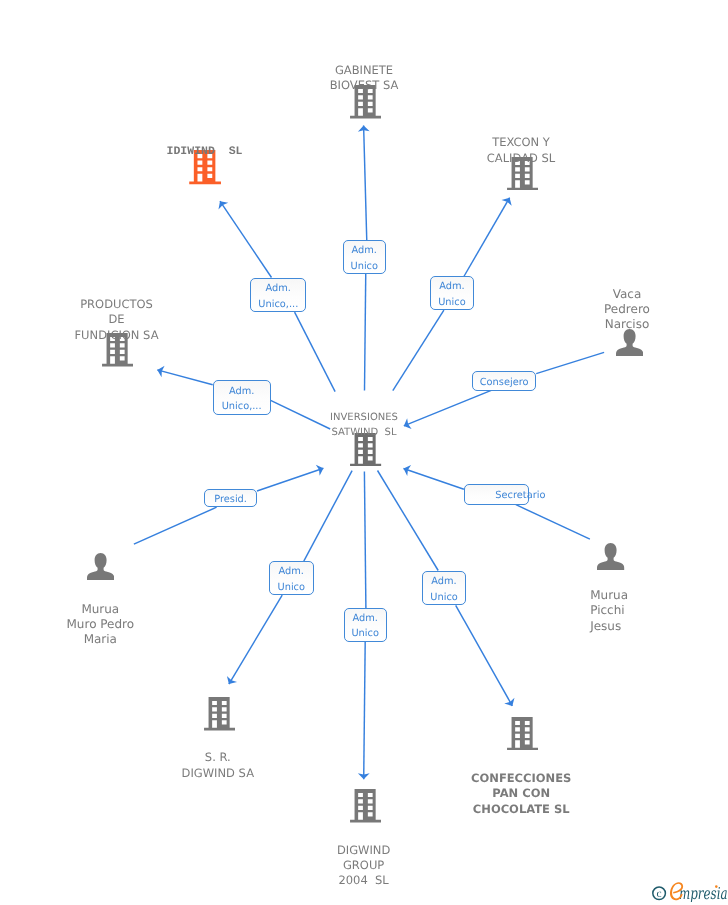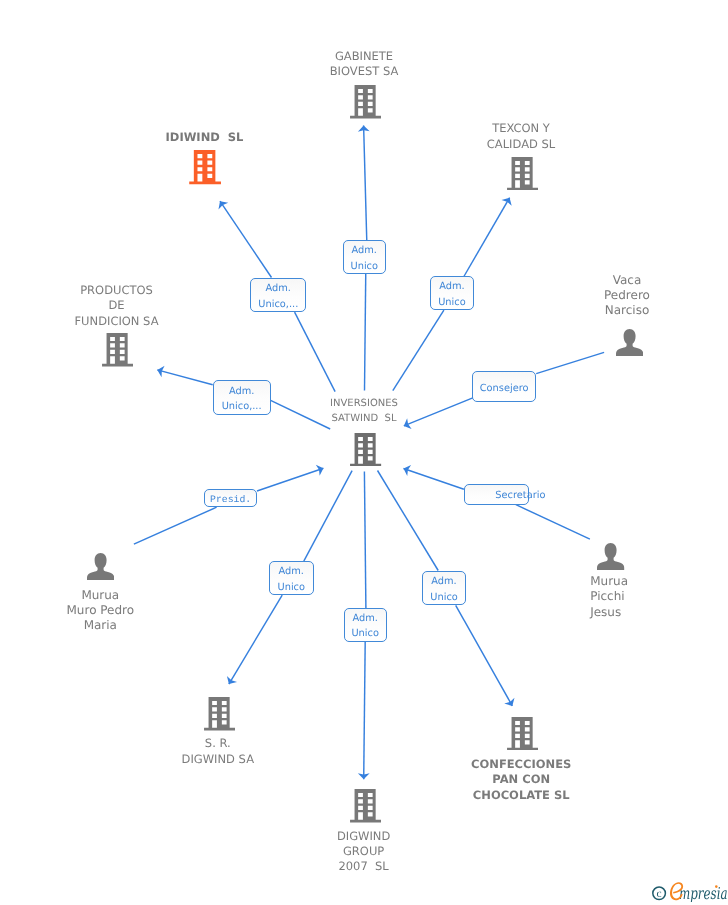--- a/index.html
+++ b/index.html
@@ -1,21 +1,21 @@
 <!DOCTYPE html>
 <html><head>
 <meta charset="utf-8">
 <style>
   html,body{margin:0;padding:0;background:#fff;}
   body{width:728px;height:905px;font-family:"DejaVu Sans",sans-serif;overflow:hidden;
        -webkit-font-smoothing:antialiased;text-rendering:geometricPrecision;}
   #stage{position:relative;width:728px;height:905px;background:#fff;}
   #edges{position:absolute;left:0;top:0;width:728px;height:905px;pointer-events:none;}
   .node{position:absolute;}
-  .node-label{position:absolute;color:#7b7b7b;font-size:11.5px;line-height:15.4px;white-space:pre;text-align:center;left:0;width:100%;}
+  .node-label{position:absolute;color:#7b7b7b;font-size:11.5px;line-height:15.4px;white-space:pre;text-align:center;left:0;width:100%;margin-top:14px;}
   .node-label.bold{font-weight:bold;color:#787878;}
   .node-label.big{font-size:10px;line-height:15.4px;}
   .node-label.person{font-size:12px;line-height:15.2px;}
   .node-icon{position:absolute;}
   .edge-label{position:absolute;border:1.35px solid #4189d8;border-radius:5px;
      background:linear-gradient(180deg,#f7f7f7 0%,#fdfdfd 55%,#ffffff 100%);
      color:#3f86d6;font-size:9.8px;line-height:15.4px;white-space:pre;text-align:center;
      box-sizing:border-box;display:flex;align-items:center;justify-content:center;padding-top:3.5px;}
   #logo{position:absolute;left:650px;top:879px;width:78px;height:23px;}
   #logo svg{display:block;}
@@ -98,21 +98,21 @@
       <div class="node-icon" style="left: 349.9px; top: 85.25px; width: 31.2px; height: 33.5px;"><svg width="31.2" height="33.5" viewBox="0 0 40 43.1">
           <path d="M5.8,0 H32.95 V39.6 H5.8 Z M0,39.6 H40 V43.1 H0 Z M10.4,5 h6.15 v5.3 h-6.15 Z M22.9,5 h6.15 v5.3 h-6.15 Z M10.4,13.25 h6.15 v5.3 h-6.15 Z M22.9,13.25 h6.15 v5.3 h-6.15 Z M10.4,21.6 h6.15 v5.3 h-6.15 Z M22.9,21.6 h6.15 v5.3 h-6.15 Z M10.4,30.0 h6.15 v9.6 h-6.15 Z M22.9,30.0 h6.15 v5.3 h-6.15 Z" fill="#787878" fill-rule="evenodd"></path>
         </svg></div>
       <div class="node-label" style="left: 244px; top: 49px; width: 240px; text-align: center;">GABINETE
 BIOVEST SA</div>
     </div>
     <div class="node" style="left: 0px; top: 0px; width: 0px; height: 0px;">
       <div class="node-icon" style="left: 189.4px; top: 150.4px; width: 32.2px; height: 34.2px;"><svg width="32.2" height="34.2" viewBox="0 0 40 43.1">
           <path d="M5.8,0 H32.95 V39.6 H5.8 Z M0,39.6 H40 V43.1 H0 Z M10.4,5 h6.15 v5.3 h-6.15 Z M22.9,5 h6.15 v5.3 h-6.15 Z M10.4,13.25 h6.15 v5.3 h-6.15 Z M22.9,13.25 h6.15 v5.3 h-6.15 Z M10.4,21.6 h6.15 v5.3 h-6.15 Z M22.9,21.6 h6.15 v5.3 h-6.15 Z M10.4,30.0 h6.15 v9.6 h-6.15 Z M22.9,30.0 h6.15 v5.3 h-6.15 Z" fill="#fb5f28" fill-rule="evenodd"></path>
         </svg></div>
-      <div class="node-label bold" style="left: 84.5px; top: 129.5px; width: 240px; text-align: center;">IDIWIND  SL</div>
+      <div class="node-label bold" style="left: 84.5px; top: 129.5px; width: 240px; text-align: center; font-family: Liberation Mono, monospace;">IDIWIND  SL</div>
     </div>
     <div class="node" style="left: 0px; top: 0px; width: 0px; height: 0px;">
       <div class="node-icon" style="left: 506.7px; top: 156.55px; width: 31.2px; height: 33.5px;"><svg width="31.2" height="33.5" viewBox="0 0 40 43.1">
           <path d="M5.8,0 H32.95 V39.6 H5.8 Z M0,39.6 H40 V43.1 H0 Z M10.4,5 h6.15 v5.3 h-6.15 Z M22.9,5 h6.15 v5.3 h-6.15 Z M10.4,13.25 h6.15 v5.3 h-6.15 Z M22.9,13.25 h6.15 v5.3 h-6.15 Z M10.4,21.6 h6.15 v5.3 h-6.15 Z M22.9,21.6 h6.15 v5.3 h-6.15 Z M10.4,30.0 h6.15 v9.6 h-6.15 Z M22.9,30.0 h6.15 v5.3 h-6.15 Z" fill="#787878" fill-rule="evenodd"></path>
         </svg></div>
       <div class="node-label" style="left: 401px; top: 121.1px; width: 240px; text-align: center;">TEXCON Y
 CALIDAD SL</div>
     </div>
     <div class="node" style="left: 0px; top: 0px; width: 0px; height: 0px;">
       <div class="node-icon" style="left: 101.7px; top: 333.05px; width: 31.2px; height: 33.5px;"><svg width="31.2" height="33.5" viewBox="0 0 40 43.1">
@@ -152,40 +152,40 @@
         </svg></div>
       <div class="node-label" style="left: 97.8px; top: 736.2px; width: 240px; text-align: center;">S. R.
 DIGWIND SA</div>
     </div>
     <div class="node" style="left: 0px; top: 0px; width: 0px; height: 0px;">
       <div class="node-icon" style="left: 350px; top: 789.25px; width: 31.2px; height: 33.5px;"><svg width="31.2" height="33.5" viewBox="0 0 40 43.1">
           <path d="M5.8,0 H32.95 V39.6 H5.8 Z M0,39.6 H40 V43.1 H0 Z M10.4,5 h6.15 v5.3 h-6.15 Z M22.9,5 h6.15 v5.3 h-6.15 Z M10.4,13.25 h6.15 v5.3 h-6.15 Z M22.9,13.25 h6.15 v5.3 h-6.15 Z M10.4,21.6 h6.15 v5.3 h-6.15 Z M22.9,21.6 h6.15 v5.3 h-6.15 Z M10.4,30.0 h6.15 v9.6 h-6.15 Z M22.9,30.0 h6.15 v5.3 h-6.15 Z" fill="#787878" fill-rule="evenodd"></path>
         </svg></div>
       <div class="node-label" style="left: 243.6px; top: 828.5px; width: 240px; text-align: center;">DIGWIND
 GROUP
-2007  SL</div>
+2004  SL</div>
     </div>
     <div class="node" style="left: 0px; top: 0px; width: 0px; height: 0px;">
       <div class="node-icon" style="left: 507.2px; top: 716.95px; width: 31.2px; height: 33.5px;"><svg width="31.2" height="33.5" viewBox="0 0 40 43.1">
           <path d="M5.8,0 H32.95 V39.6 H5.8 Z M0,39.6 H40 V43.1 H0 Z M10.4,5 h6.15 v5.3 h-6.15 Z M22.9,5 h6.15 v5.3 h-6.15 Z M10.4,13.25 h6.15 v5.3 h-6.15 Z M22.9,13.25 h6.15 v5.3 h-6.15 Z M10.4,21.6 h6.15 v5.3 h-6.15 Z M22.9,21.6 h6.15 v5.3 h-6.15 Z M10.4,30.0 h6.15 v9.6 h-6.15 Z M22.9,30.0 h6.15 v5.3 h-6.15 Z" fill="#787878" fill-rule="evenodd"></path>
         </svg></div>
       <div class="node-label" style="left: 401.2px; top: 756.8px; width: 240px; text-align: center; font-weight: bold;">CONFECCIONES
 PAN CON
 CHOCOLATE SL</div>
     </div>
     <div class="edge-label" style="left: 342.8px; top: 240.4px; width: 42.9px; height: 33.4px;">Adm.
 Unico</div>
     <div class="edge-label" style="left: 250.4px; top: 277.5px; width: 55.8px; height: 34.6px;">Adm.
 Unico,...</div>
     <div class="edge-label" style="left: 429.9px; top: 275.9px; width: 44.1px; height: 34.3px;">Adm.
 Unico</div>
     <div class="edge-label" style="left: 212.7px; top: 380.3px; width: 57.9px; height: 34.4px;">Adm.
 Unico,...</div>
-    <div class="edge-label" style="left: 472.1px; top: 371.2px; width: 64.1px; height: 31px;">Consejero</div>
-    <div class="edge-label" style="left: 204.2px; top: 488.6px; width: 52.8px; height: 18.6px; font-family: Liberation Mono, monospace;">Presid.</div>
+    <div class="edge-label" style="left: 472.1px; top: 371.2px; width: 64.1px; height: 20px;">Consejero</div>
+    <div class="edge-label" style="left: 204.2px; top: 488.6px; width: 52.8px; height: 18.6px;">Presid.</div>
     <div class="edge-label" style="left: 463.9px; top: 484.2px; width: 65px; height: 20.5px; padding-left: 48px;">Secretario</div>
     <div class="edge-label" style="left: 269px; top: 561.1px; width: 44.5px; height: 34px;">Adm.
 Unico</div>
     <div class="edge-label" style="left: 343.6px; top: 607.9px; width: 43.1px; height: 33.7px;">Adm.
 Unico</div>
     <div class="edge-label" style="left: 421.9px; top: 570.5px; width: 44.3px; height: 34.8px;">Adm.
 Unico</div>
   </div>
 
 </body></html>

